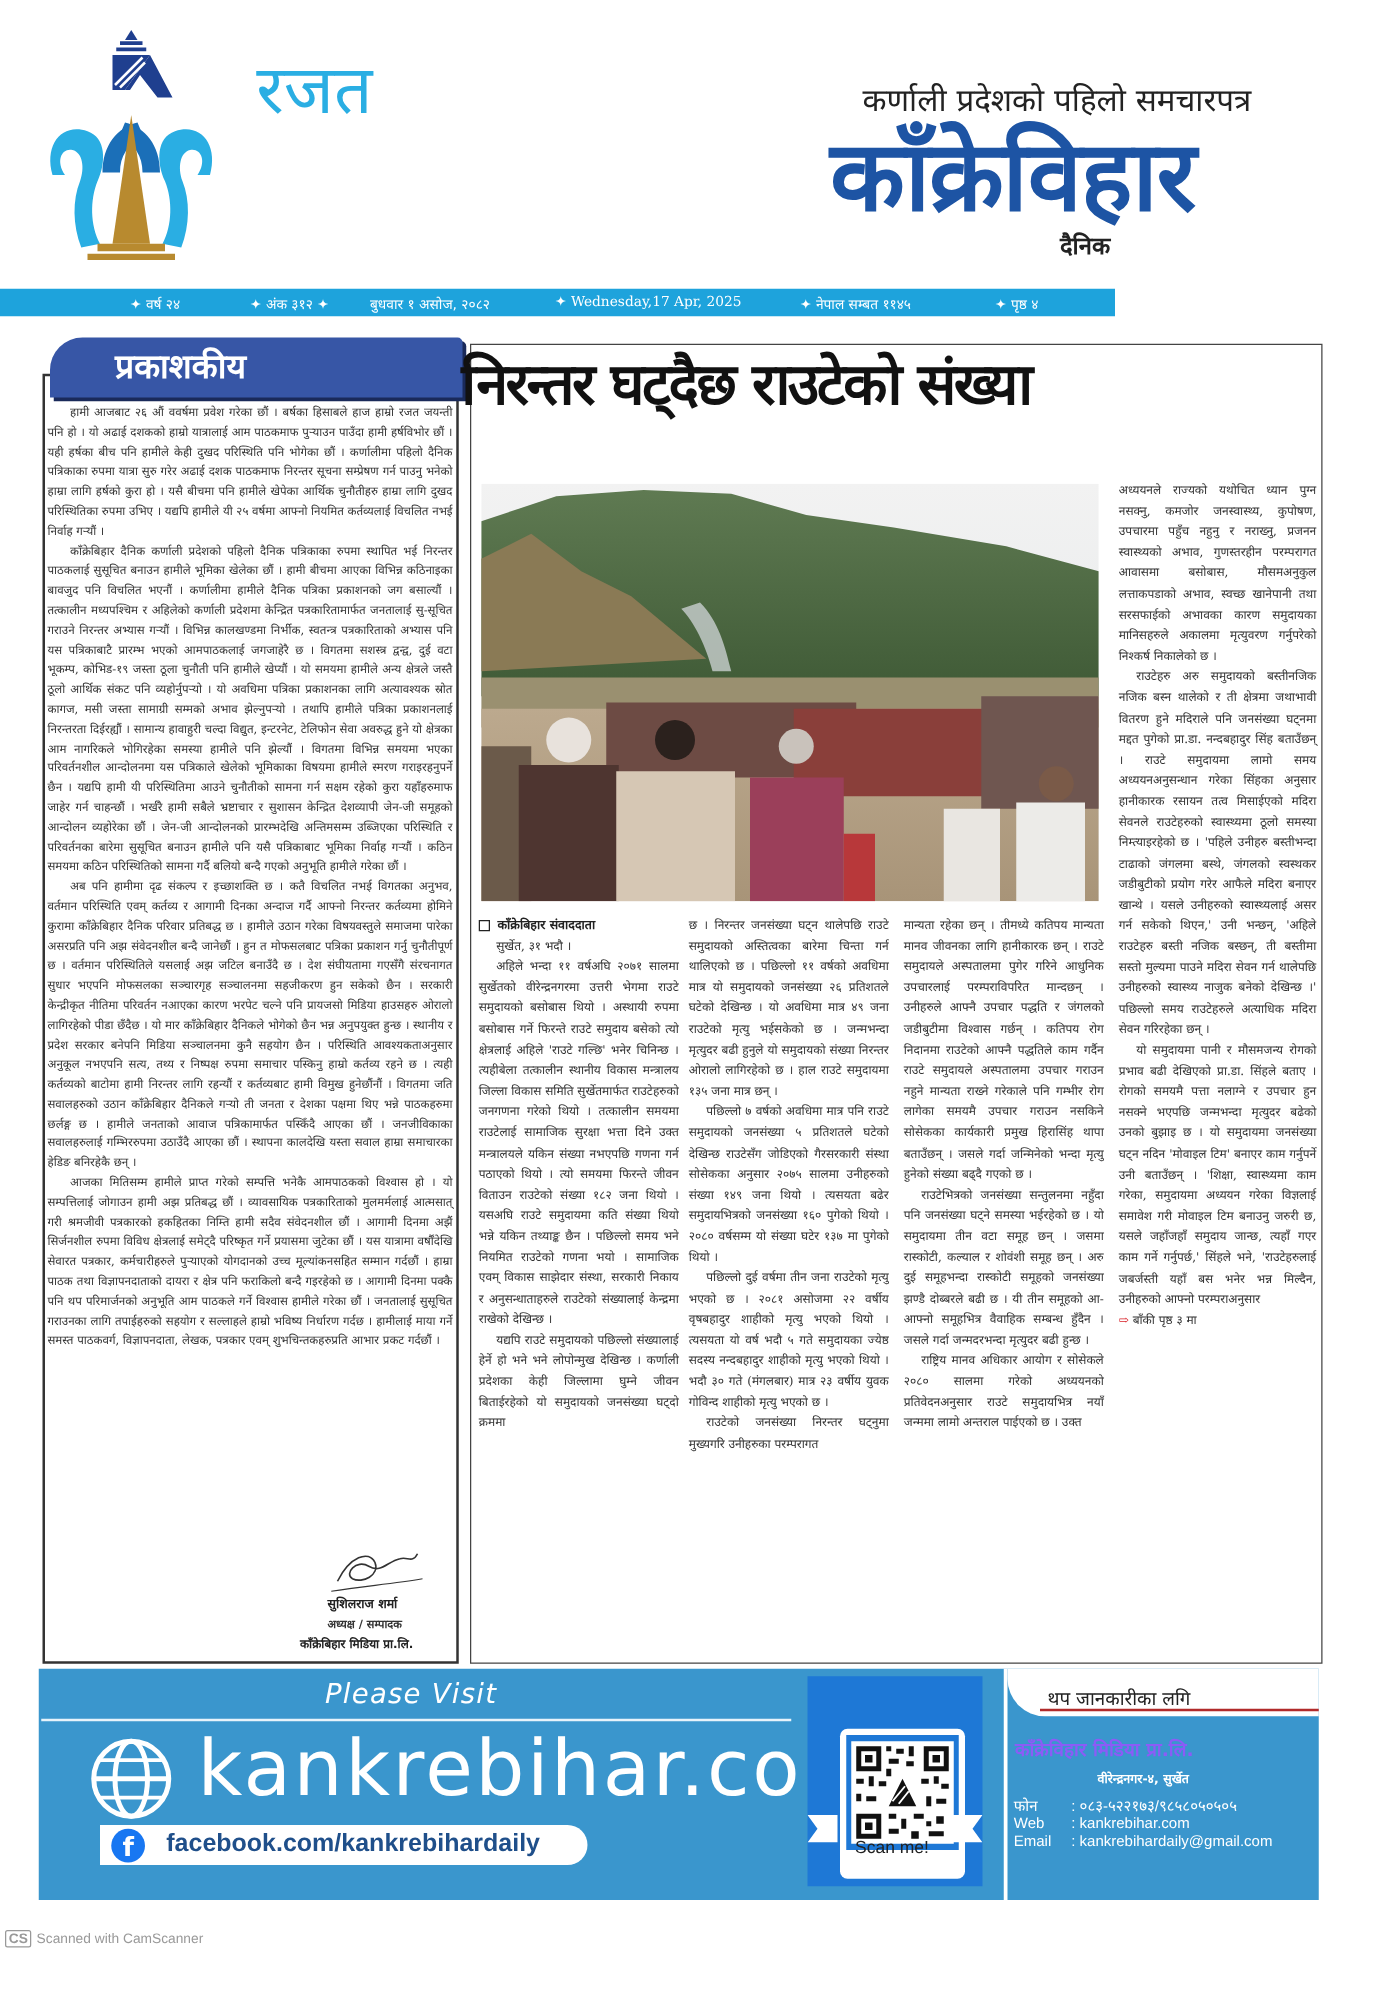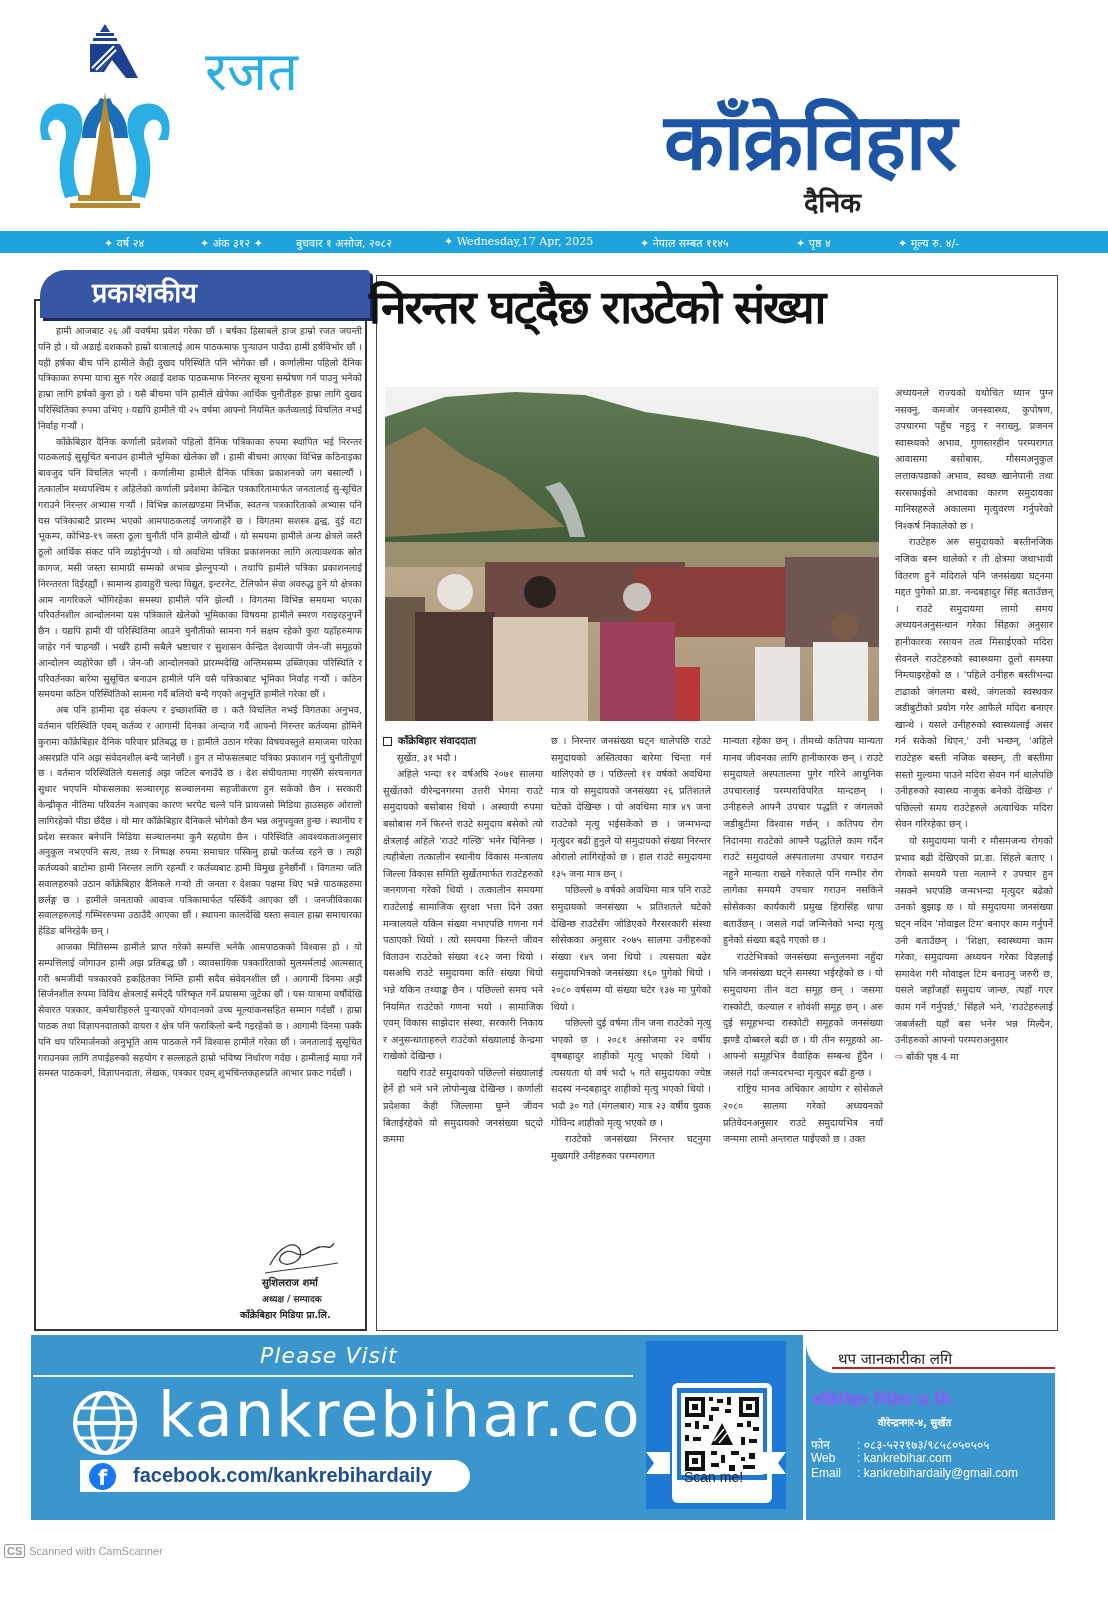--- a/index.html
+++ b/index.html
@@ -6,23 +6,23 @@
   html, body { width: 1108px; height: 1600px; background: #ffffff; overflow: hidden; }
   body { position: relative; font-family: "DejaVu Serif", serif; color: #222; }
 
   
   .masthead { position: absolute; left: 0; top: 0; width: 1108px; height: 232px; }
   .logo { position: absolute; left: 30px; top: 20px; width: 150px; height: 195px; }
   .rajat { position: absolute; left: 205px; top: 45px; font-family: "DejaVu Sans", sans-serif; font-size: 54px; color: #2aaee3; font-weight: normal; line-height: 1; }
   .jayanti { position: absolute; left: 205px; top: 100px; font-family: "DejaVu Sans", sans-serif; font-size: 110px; color: #16784a; font-weight: bold; line-height: 1; letter-spacing: -2px; }
   .tagline { position: absolute; left: 690px; top: 62px; font-family: "DejaVu Sans", sans-serif; font-size: 25px; color: #222; }
   .papername { position: absolute; left: 664px; top: 103px; font-family: "DejaVu Sans", sans-serif; font-size: 78px; font-weight: bold; color: #1d54a4; line-height: 1; letter-spacing: -1px; }
-  .dainik { position: absolute; left: 804px; top: 183px; font-family: Liberation Mono, monospace; font-size: 27px; font-weight: bold; color: #222; }
-
-  .infobar { position: absolute; left: 0; top: 231px; width: 1108px; height: 22px; background: #1ea3dc; color: #fff; font-family: "DejaVu Sans", sans-serif; font-size: 11px; }
+  .dainik { position: absolute; left: 848px; top: 183px; font-family: Liberation Mono, monospace; font-size: 19px; font-weight: bold; color: #222; }
+
+  .infobar { position: absolute; left: 0; top: 231px; width: 892px; height: 22px; background: #1ea3dc; color: #fff; font-family: "DejaVu Sans", sans-serif; font-size: 11px; }
   .infobar span { position: absolute; top: 4px; white-space: nowrap; }
   .infobar .en { font-family: "DejaVu Serif", serif; font-size: 11px; }
 
   
   .editorial { position: absolute; left: 34px; top: 299px; width: 333px; height: 1032px; border: 2px solid #333; }
   .ed-tab { position: absolute; left: 40px; top: 270px; width: 330px; height: 48px; background: #3756a6; border-radius: 26px 4px 0 0; box-shadow: 3px 3px 0 #1a2a5a; }
   .ed-tab-title { position: absolute; left: 92px; top: 273px; font-family: "DejaVu Sans", sans-serif; font-size: 27px; font-weight: bold; color: #fff; }
   .ed-text { position: absolute; left: 38px; top: 323px; width: 324px; font-size: 9.3px; line-height: 15.8px; text-align: justify; color: #333; }
   .ed-text p { text-indent: 18px; }
   .signature { position: absolute; left: 260px; top: 1235px; width: 80px; height: 45px; }
@@ -86,20 +86,21 @@
     <path d="M12 120 C5 95 20 78 40 85 C55 90 55 110 48 125 C42 140 42 160 50 175 L35 178 C28 160 28 140 34 125 C38 114 36 102 28 100 C20 98 14 108 22 120 Z" fill="#2aaee3"></path>
     <path d="M52 118 C52 96 64 82 80 78 L85 90 C72 95 66 105 66 118 Z" fill="#1b6fb8"></path>
     <path d="M138 120 C145 95 130 78 110 85 C95 90 95 110 102 125 C108 140 108 160 100 175 L115 178 C122 160 122 140 116 125 C112 114 114 102 122 100 C130 98 136 108 128 120 Z" fill="#2aaee3"></path>
     <path d="M98 118 C98 96 86 82 70 78 L65 90 C78 95 84 105 84 118 Z" fill="#1b6fb8"></path>
 
     <polygon points="75,72 60,175 90,175" fill="#b88a2f"></polygon>
     <rect x="48" y="175" width="54" height="6" fill="#b88a2f"></rect>
     <rect x="40" y="183" width="70" height="5" fill="#b88a2f"></rect>
   </svg>
   <div class="rajat">रजत</div>
+  <div class="tagline">कर्णाली प्रदेशको पहिलो समचारपत्र</div>
   <div class="papername">काँक्रेविहार</div>
   <div class="dainik">दैनिक</div>
 </div>
 
 <div class="infobar">
   <span style="left:104px">✦ वर्ष २४</span>
   <span style="left:200px">✦ अंक ३१२ ✦</span>
   <span style="left:296px">बुधवार १ असोज, २०८२</span>
   <span class="en" style="left:444px">✦ Wednesday,17 Apr,  2025</span>
   <span style="left:640px">✦ नेपाल सम्बत ११४५</span>
@@ -182,21 +183,21 @@
 </div>
 <div class="col" style="left:723px; top:733px; width:160px;">
   <p style="text-indent:0">मान्यता रहेका छन् । तीमध्ये कतिपय मान्यता मानव जीवनका लागि हानीकारक छन् । राउटे समुदायले अस्पतालमा पुगेर गरिने आधुनिक उपचारलाई परम्पराविपरित मान्दछन् । उनीहरुले आफ्नै उपचार पद्धति र जंगलको जडीबुटीमा विश्वास गर्छन् । कतिपय रोग निदानमा राउटेको आफ्नै पद्धतिले काम गर्दैन राउटे समुदायले अस्पतालमा उपचार गराउन नहुने मान्यता राख्ने गरेकाले पनि गम्भीर रोग लागेका समयमै उपचार गराउन नसकिने सोसेकका कार्यकारी प्रमुख हिरासिंह थापा बताउँछन् । जसले गर्दा जन्मिनेको भन्दा मृत्यु हुनेको संख्या बढ्दै गएको छ ।</p>
   <p>राउटेभित्रको जनसंख्या सन्तुलनमा नहुँदा पनि जनसंख्या घट्ने समस्या भईरहेको छ । यो समुदायमा तीन वटा समूह छन् । जसमा रास्कोटी, कल्याल र शोवंशी समूह छन् । अरु दुई समूहभन्दा रास्कोटी समूहको जनसंख्या झण्डै दोब्बरले बढी छ । यी तीन समूहको आ-आफ्नो समूहभित्र वैवाहिक सम्बन्ध हुँदैन । जसले गर्दा जन्मदरभन्दा मृत्युदर बढी हुन्छ ।</p>
   <p>राष्ट्रिय मानव अधिकार आयोग र सोसेकले २०८० सालमा गरेको अध्ययनको प्रतिवेदनअनुसार राउटे समुदायभित्र नयाँ जन्ममा लामो अन्तराल पाईएको छ । उक्त</p>
 </div>
 <div class="col" style="left:895px; top:385px; width:158px;">
   <p style="text-indent:0">अध्ययनले राज्यको यथोचित ध्यान पुग्न नसक्नु, कमजोर जनस्वास्थ्य, कुपोषण, उपचारमा पहुँच नहुनु र नराख्नु, प्रजनन स्वास्थ्यको अभाव, गुणस्तरहीन परम्परागत आवासमा बसोबास, मौसमअनुकुल लत्ताकपडाको अभाव, स्वच्छ खानेपानी तथा सरसफाईको अभावका कारण समुदायका मानिसहरुले अकालमा मृत्युवरण गर्नुपरेको निश्कर्ष निकालेको छ ।</p>
   <p>राउटेहरु अरु समुदायको बस्तीनजिक नजिक बस्न थालेको र ती क्षेत्रमा जथाभावी वितरण हुने मदिराले पनि जनसंख्या घट्नमा मद्दत पुगेको प्रा.डा. नन्दबहादुर सिंह बताउँछन् । राउटे समुदायमा लामो समय अध्ययनअनुसन्धान गरेका सिंहका अनुसार हानीकारक रसायन तत्व मिसाईएको मदिरा सेवनले राउटेहरुको स्वास्थ्यमा ठूलो समस्या निम्त्याइरहेको छ । 'पहिले उनीहरु बस्तीभन्दा टाढाको जंगलमा बस्थे, जंगलको स्वस्थकर जडीबुटीको प्रयोग गरेर आफैले मदिरा बनाएर खान्थे । यसले उनीहरुको स्वास्थ्यलाई असर गर्न सकेको थिएन,' उनी भन्छन्, 'अहिले राउटेहरु बस्ती नजिक बस्छन्, ती बस्तीमा सस्तो मुल्यमा पाउने मदिरा सेवन गर्न थालेपछि उनीहरुको स्वास्थ्य नाजुक बनेको देखिन्छ ।' पछिल्लो समय राउटेहरुले अत्याधिक मदिरा सेवन गरिरहेका छन् ।</p>
   <p>यो समुदायमा पानी र मौसमजन्य रोगको प्रभाव बढी देखिएको प्रा.डा. सिंहले बताए । रोगको समयमै पत्ता नलाग्ने र उपचार हुन नसक्ने भएपछि जन्मभन्दा मृत्युदर बढेको उनको बुझाइ छ । यो समुदायमा जनसंख्या घट्न नदिन 'मोवाइल टिम' बनाएर काम गर्नुपर्ने उनी बताउँछन् । 'शिक्षा, स्वास्थ्यमा काम गरेका, समुदायमा अध्ययन गरेका विज्ञलाई समावेश गरी मोवाइल टिम बनाउनु जरुरी छ, यसले जहाँजहाँ समुदाय जान्छ, त्यहाँ गएर काम गर्ने गर्नुपर्छ,' सिंहले भने, 'राउटेहरुलाई जबर्जस्ती यहाँ बस भनेर भन्न मिल्दैन, उनीहरुको आफ्नो परम्पराअनुसार</p>
-  <p style="text-indent:0"><span class="more">⇨</span> <span>बाँकी पृष्ठ 4 मा</span></p>
+  <p style="text-indent:0"><span class="more">⇨</span> <span>बाँकी पृष्ठ ३ मा</span></p>
 </div>
 
 <div class="ad"></div>
 <div class="please-visit">Please Visit</div>
 <div class="pv-line"></div>
 <svg class="globe" viewBox="0 0 70 70">
   <circle cx="35" cy="35" r="30" fill="none" stroke="#fff" stroke-width="4"></circle>
   <ellipse cx="35" cy="35" rx="13" ry="30" fill="none" stroke="#fff" stroke-width="4"></ellipse>
   <line x1="5" y1="35" x2="65" y2="35" stroke="#fff" stroke-width="4"></line>
   <line x1="10" y1="20" x2="60" y2="20" stroke="#fff" stroke-width="3"></line>

